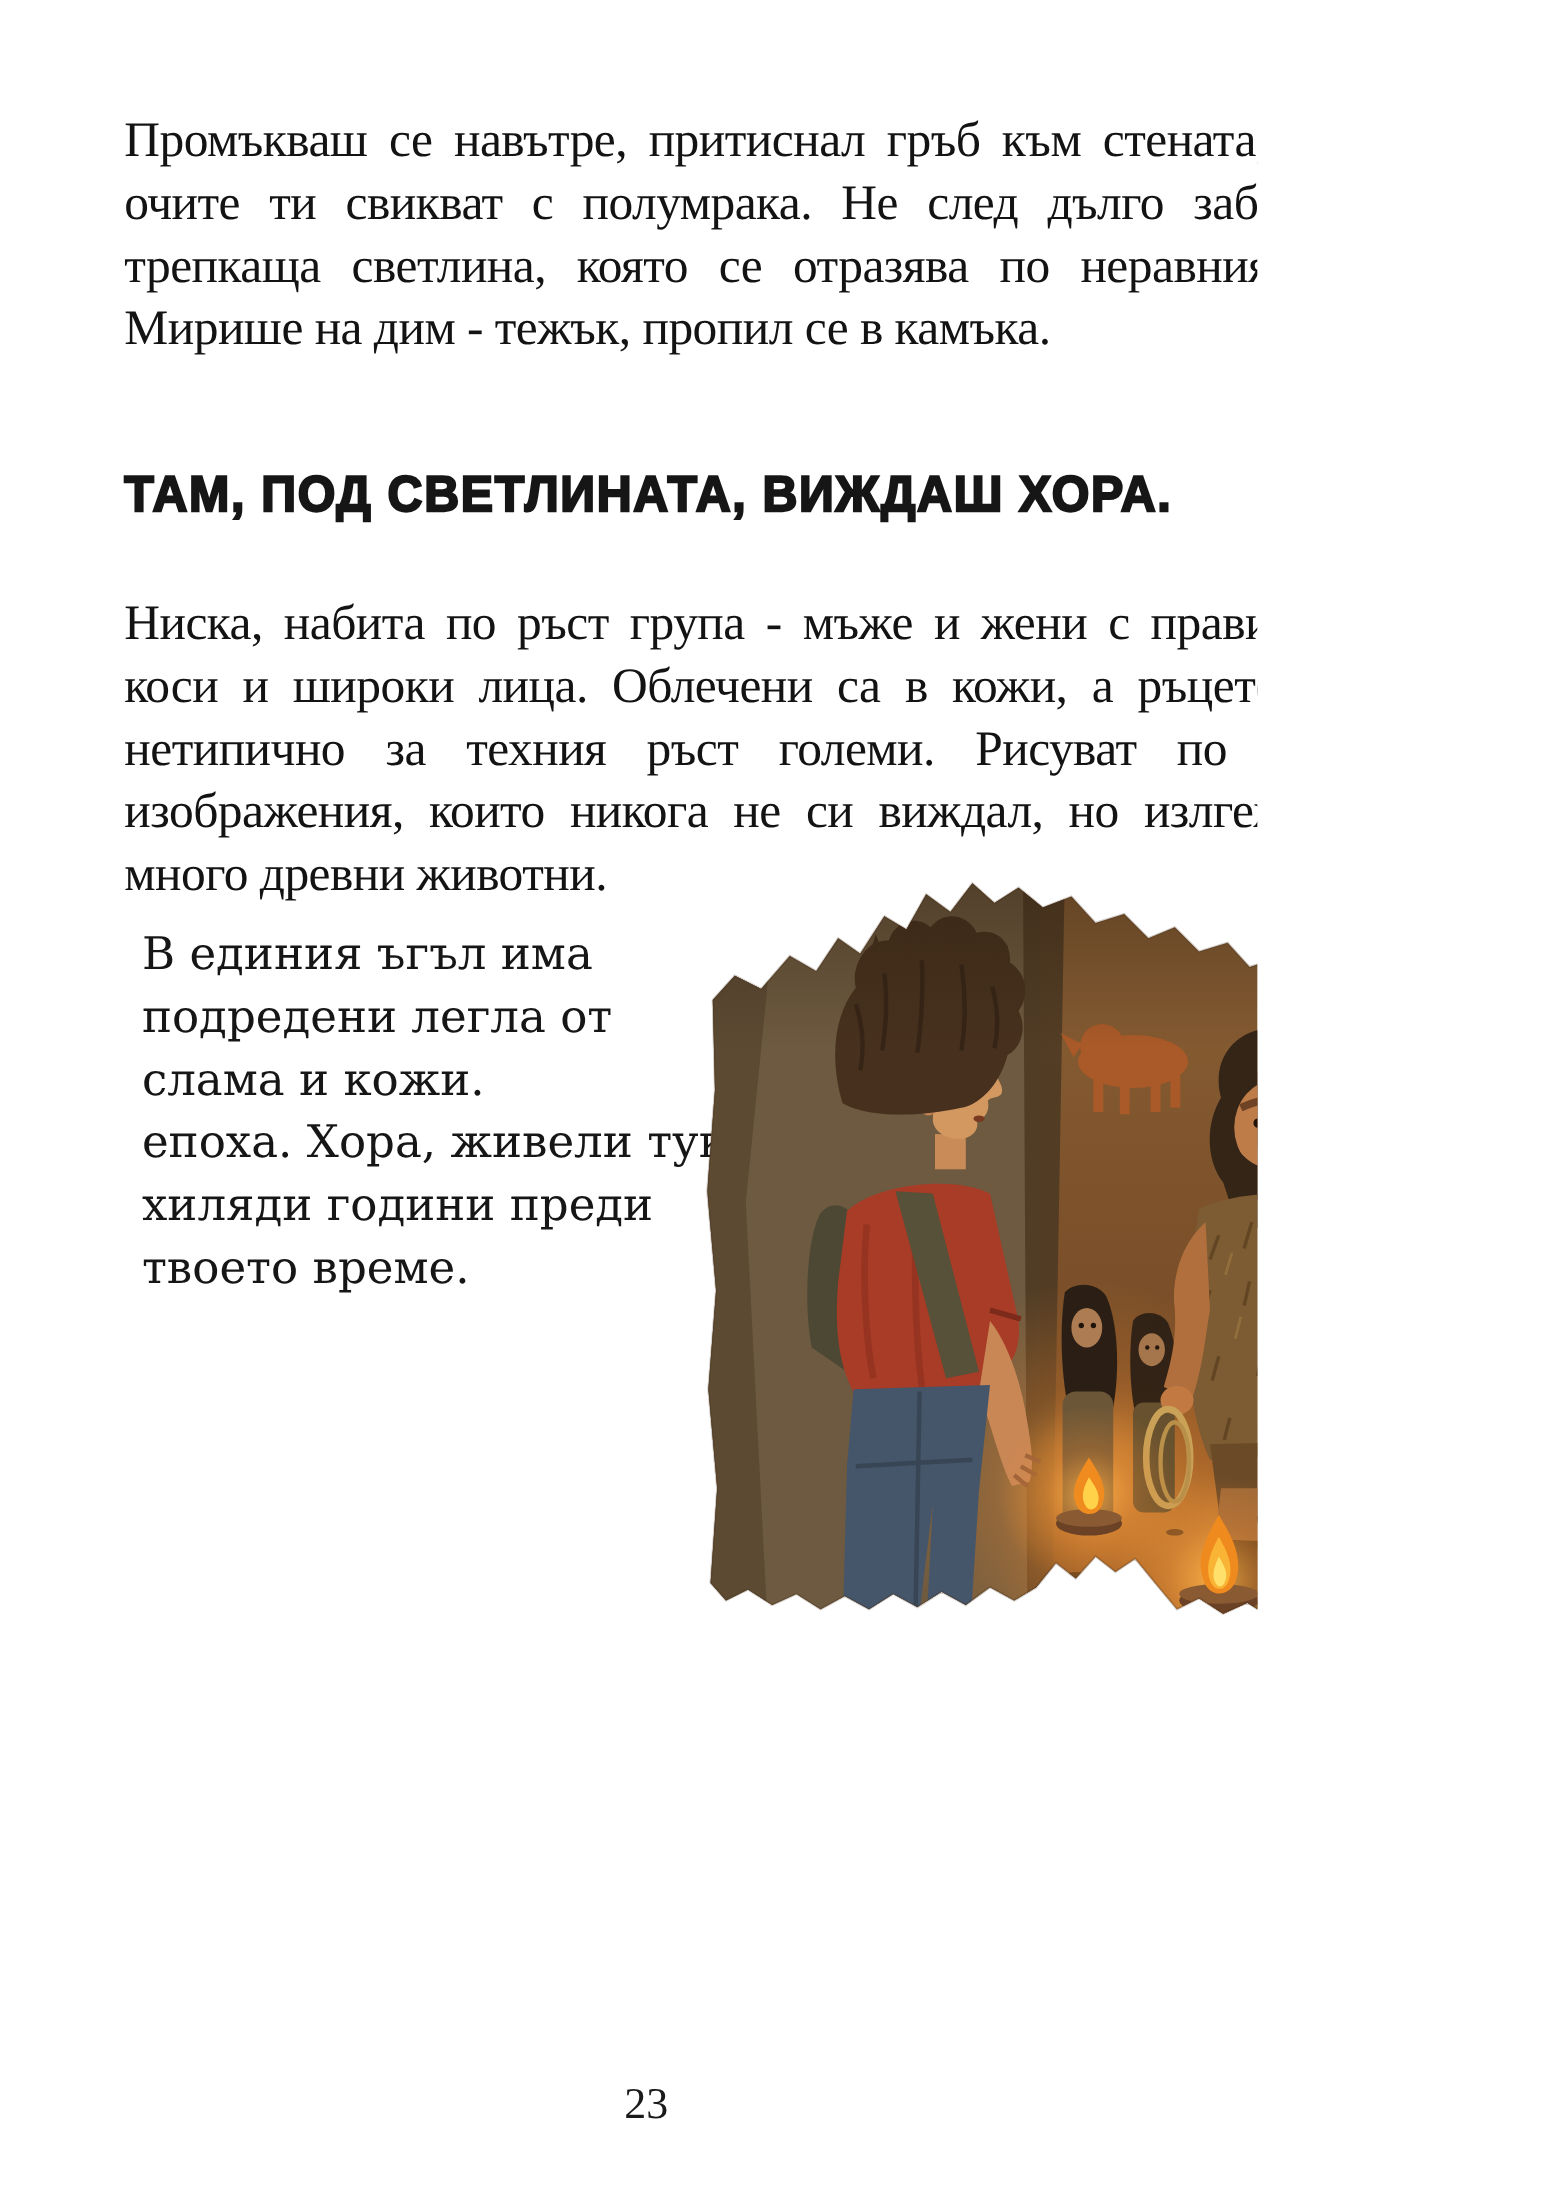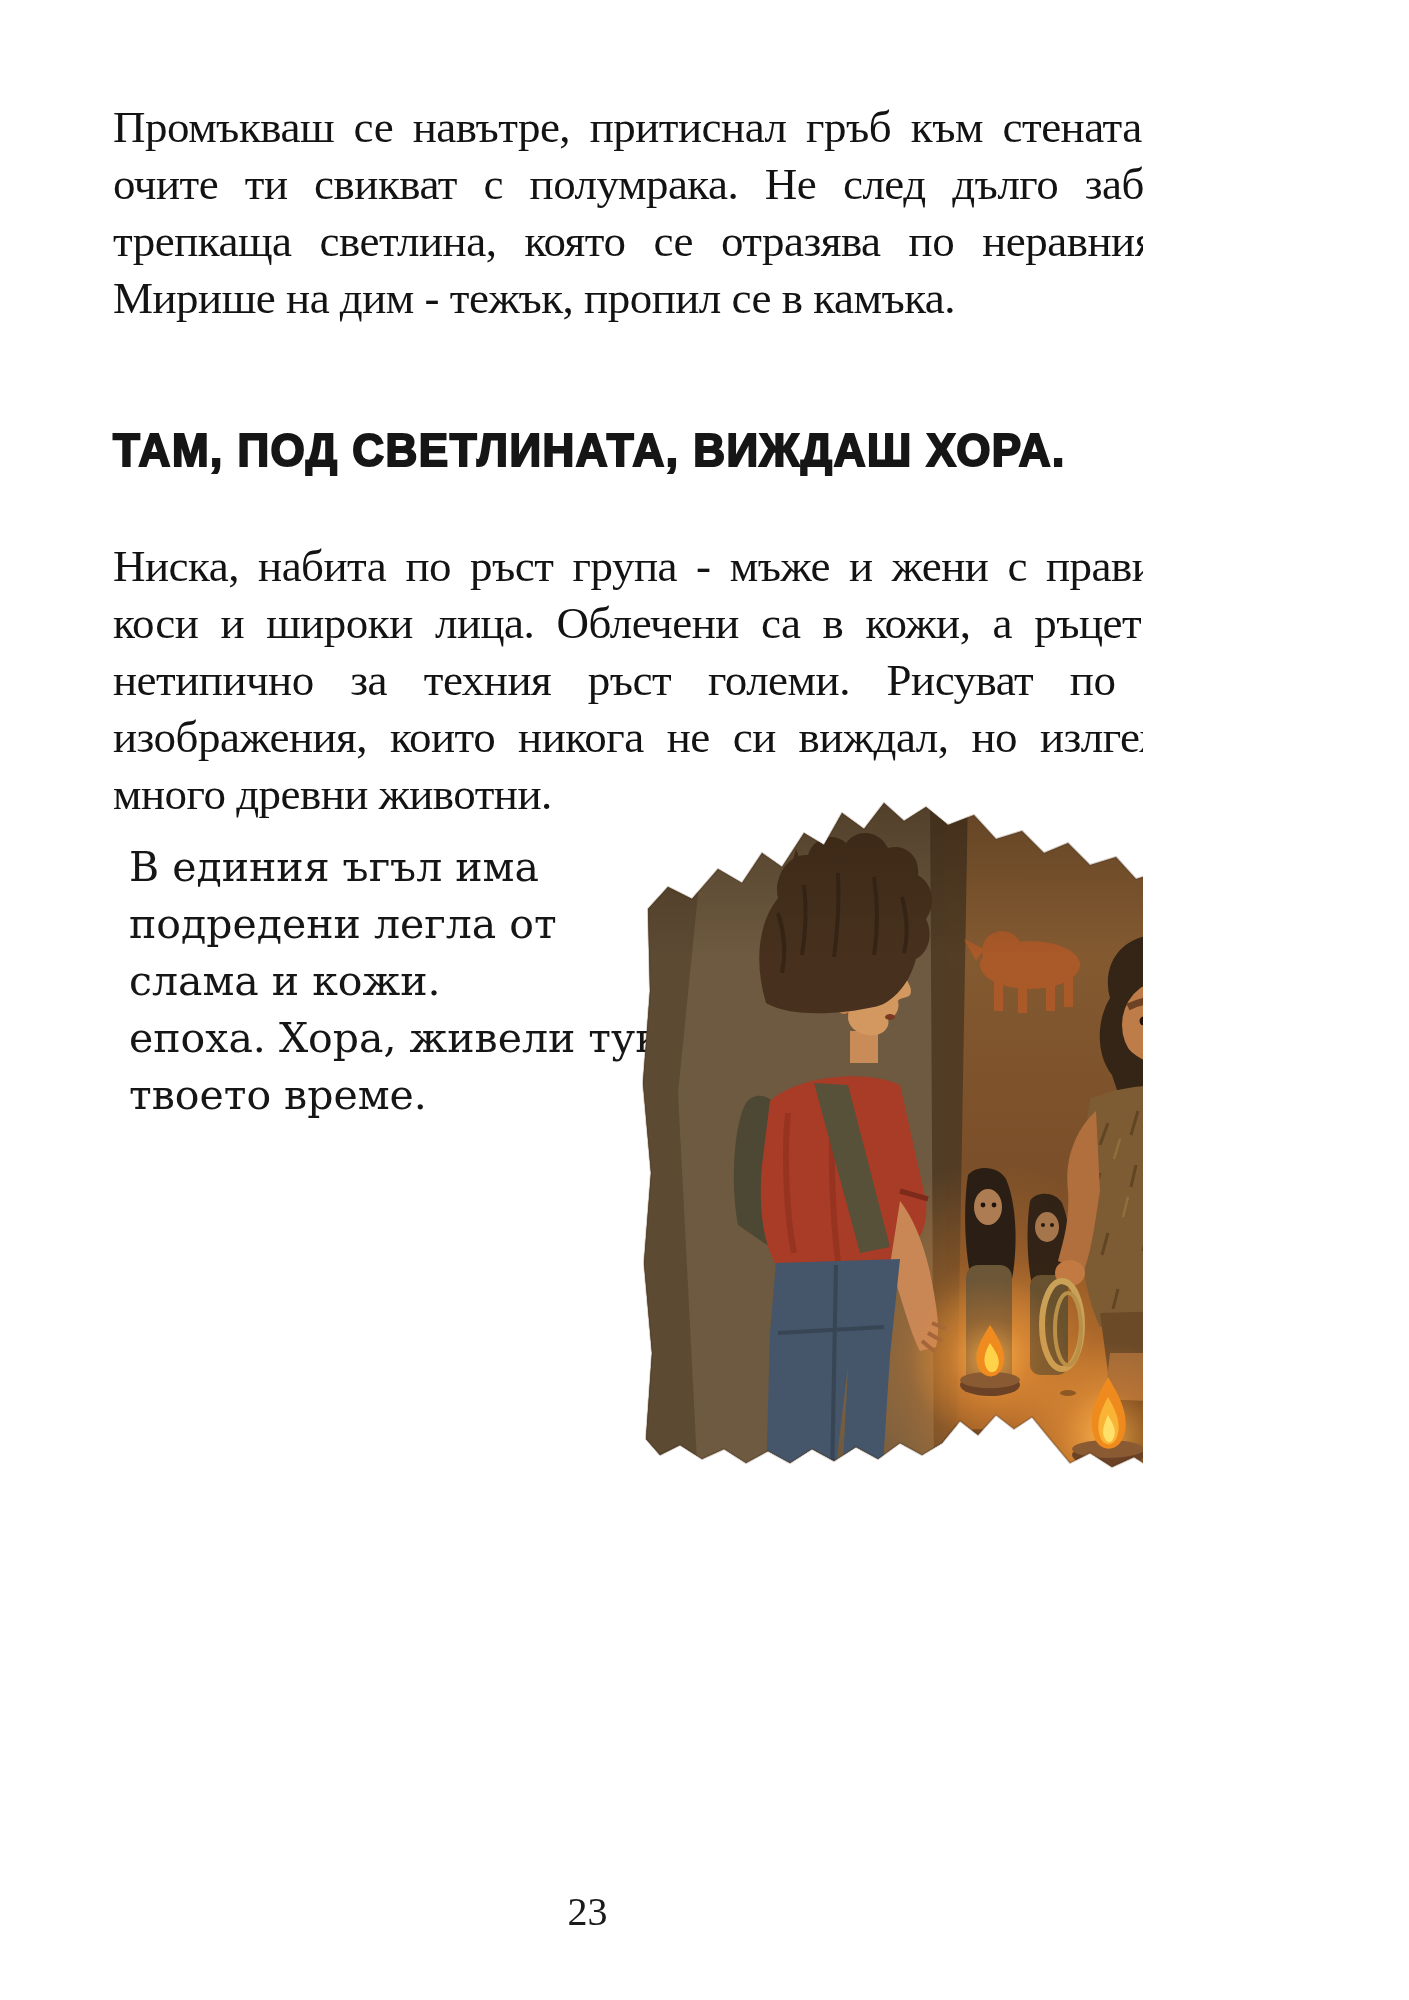--- a/index.html
+++ b/index.html
@@ -69,20 +69,21 @@
     <h2 class="section-heading">ТАМ, ПОД СВЕТЛИНАТА, ВИЖДАШ ХОРА.</h2>
 
     <p class="para" style="margin-bottom:16px;">Ниска, набита по ръст група - мъже и жени с прави, черни коси и широки лица. Облечени са в кожи, а ръцете са им нетипично за техния ръст големи. Рисуват по стените изображения, които никога не си виждал, но излгеждат на много древни животни.</p>
 
     <div class="wrap-row">
       <div class="left-col">
         <div class="wrap-line">В единия ъгъл има</div>
         <div class="wrap-line">подредени легла от</div>
         <div class="wrap-line">слама и кожи.</div>
         <div class="wrap-line">епоха. Хора, живели тук</div>
+        <div class="wrap-line">хиляди години преди</div>
         <div class="wrap-line">твоето време.</div>
       </div>
 
       <div class="illustration" role="img" aria-label="Момче с тъмна коса, червена тениска и раница се взира в едър пещерен мъж с брада и кожи, държащ въже; зад тях жени с дълги черни коси, огньове в глинени чаши и рисунки на древни животни по стената на пещерата">
         <svg viewBox="0 0 643 688" width="643" height="688" xmlns="http://www.w3.org/2000/svg">
           <defs>
             <clipPath id="torn">
               <path d="M10,116 L30,94 L54,106 L80,76 L104,90 L124,60 L144,74 L166,40 L186,52 L204,20 L226,36 L246,10 L266,28 L288,14 L310,32 L336,22 L358,46 L384,38 L406,60 L430,50 L452,72 L478,64 L498,86 L524,78 L544,100 L568,92 L590,116 L612,108 L630,132 L643,126
                        L637,200 L644,290 L636,380 L643,470 L636,550 L642,628 L636,660
                        L614,674 L590,662 L566,676 L542,666 L518,678 L496,664 L474,674 L452,660 L432,670 L412,646 L394,624 L376,636 L358,622 L340,642 L322,628 L304,650 L284,662 L262,650 L240,666 L218,654 L196,668 L174,656 L152,670 L130,658 L108,670 L86,656 L64,666 L42,652 L22,662 L8,646

